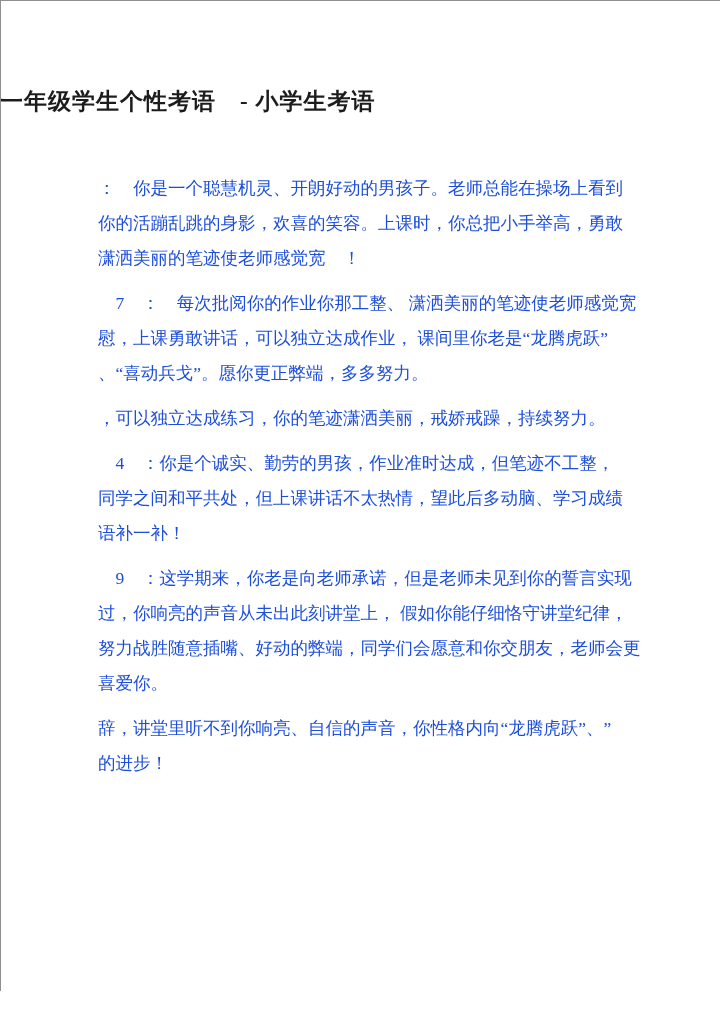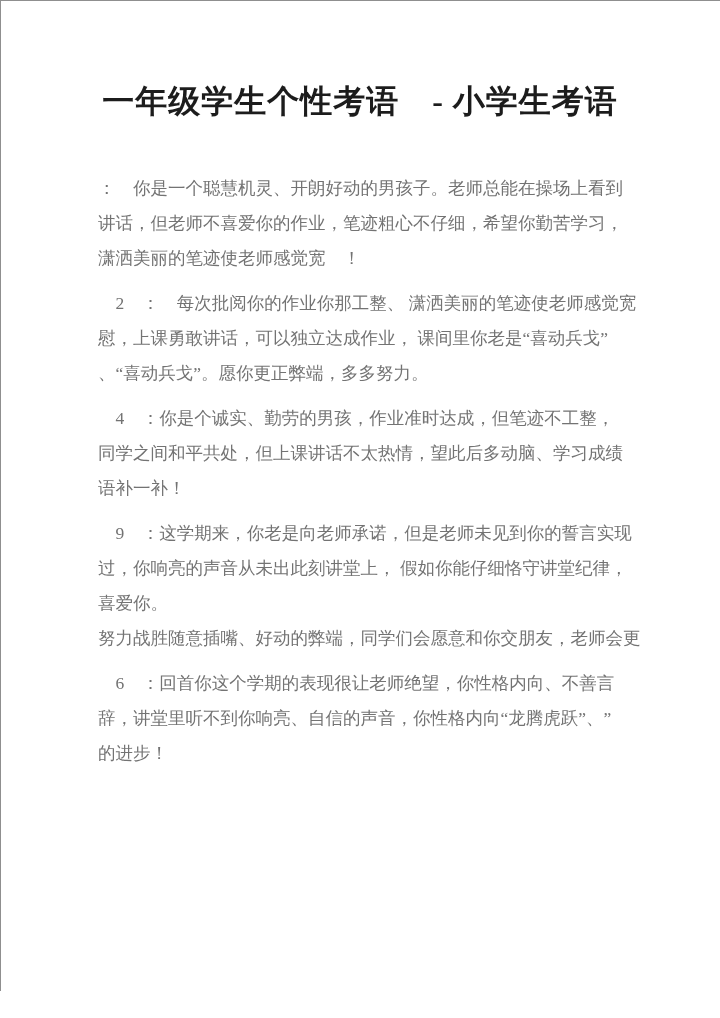--- a/index.html
+++ b/index.html
@@ -24,75 +24,74 @@
   }
   .border-left {
     position: absolute;
     top: 0; left: 0;
     width: 1px; height: 991px;
     background: #8f8f8f;
   }
   .doc-title {
     margin: 0;
     padding-top: 84px;
-    text-align: center;
-    font-size: 32px;
+    font-size: 23px;
     line-height: 35px;
     font-weight: 700;
     color: #1c1c1c;
     letter-spacing: 1px;
     white-space: pre;
   }
   .content {
     width: 524px;
     margin: 52px auto 0 auto;
   }
   .para {
     margin: 0 0 10px 0;
   }
   .line {
     font-size: 17.5px;
     line-height: 35px;
-    color: #737373;
+    color: #1d4ed8;
     white-space: pre;
   }
 </style>
 </head>
 <body>
 
 <div class="page">
   <div class="border-top"></div>
   <div class="border-left"></div>
 
   <h1 class="doc-title">一年级学生个性考语　- 小学生考语</h1>
 
   <div class="content">
 
   <div class="para">
         <div class="line">：　你是一个聪慧机灵、开朗好动的男孩子。老师总能在操场上看到</div>
-        <div class="line">讲话，但老师不喜爱你的作业，笔迹粗心不仔细，希望你勤苦学习，</div>
+        <div class="line">你的活蹦乱跳的身影，欢喜的笑容。上课时，你总把小手举高，勇敢</div>
         <div class="line">潇洒美丽的笔迹使老师感觉宽　！</div>
       </div>
       <div class="para">
-        <div class="line">　2　：　每次批阅你的作业你那工整、 潇洒美丽的笔迹使老师感觉宽</div>
-        <div class="line">慰，上课勇敢讲话，可以独立达成作业， 课间里你老是“喜动兵戈”</div>
+        <div class="line">　7　：　每次批阅你的作业你那工整、 潇洒美丽的笔迹使老师感觉宽</div>
+        <div class="line">慰，上课勇敢讲话，可以独立达成作业， 课间里你老是“龙腾虎跃”</div>
         <div class="line">、“喜动兵戈”。愿你更正弊端，多多努力。</div>
       </div>
       <div class="para">
+        <div class="line">，可以独立达成练习，你的笔迹潇洒美丽，戒娇戒躁，持续努力。</div>
       </div>
       <div class="para">
         <div class="line">　4　：你是个诚实、勤劳的男孩，作业准时达成，但笔迹不工整，</div>
         <div class="line">同学之间和平共处，但上课讲话不太热情，望此后多动脑、学习成绩</div>
         <div class="line">语补一补！</div>
       </div>
       <div class="para">
         <div class="line">　9　：这学期来，你老是向老师承诺，但是老师未见到你的誓言实现</div>
         <div class="line">过，你响亮的声音从未出此刻讲堂上， 假如你能仔细恪守讲堂纪律，</div>
+        <div class="line">努力战胜随意插嘴、好动的弊端，同学们会愿意和你交朋友，老师会更</div>
         <div class="line">喜爱你。</div>
-        <div class="line">努力战胜随意插嘴、好动的弊端，同学们会愿意和你交朋友，老师会更</div>
       </div>
       <div class="para">
-        <div class="line">　6　：回首你这个学期的表现很让老师绝望，你性格内向、不善言</div>
         <div class="line">辞，讲堂里听不到你响亮、自信的声音，你性格内向“龙腾虎跃”、”</div>
         <div class="line">的进步！</div>
       </div>
     </div>
 </div>
 
 </body></html>

